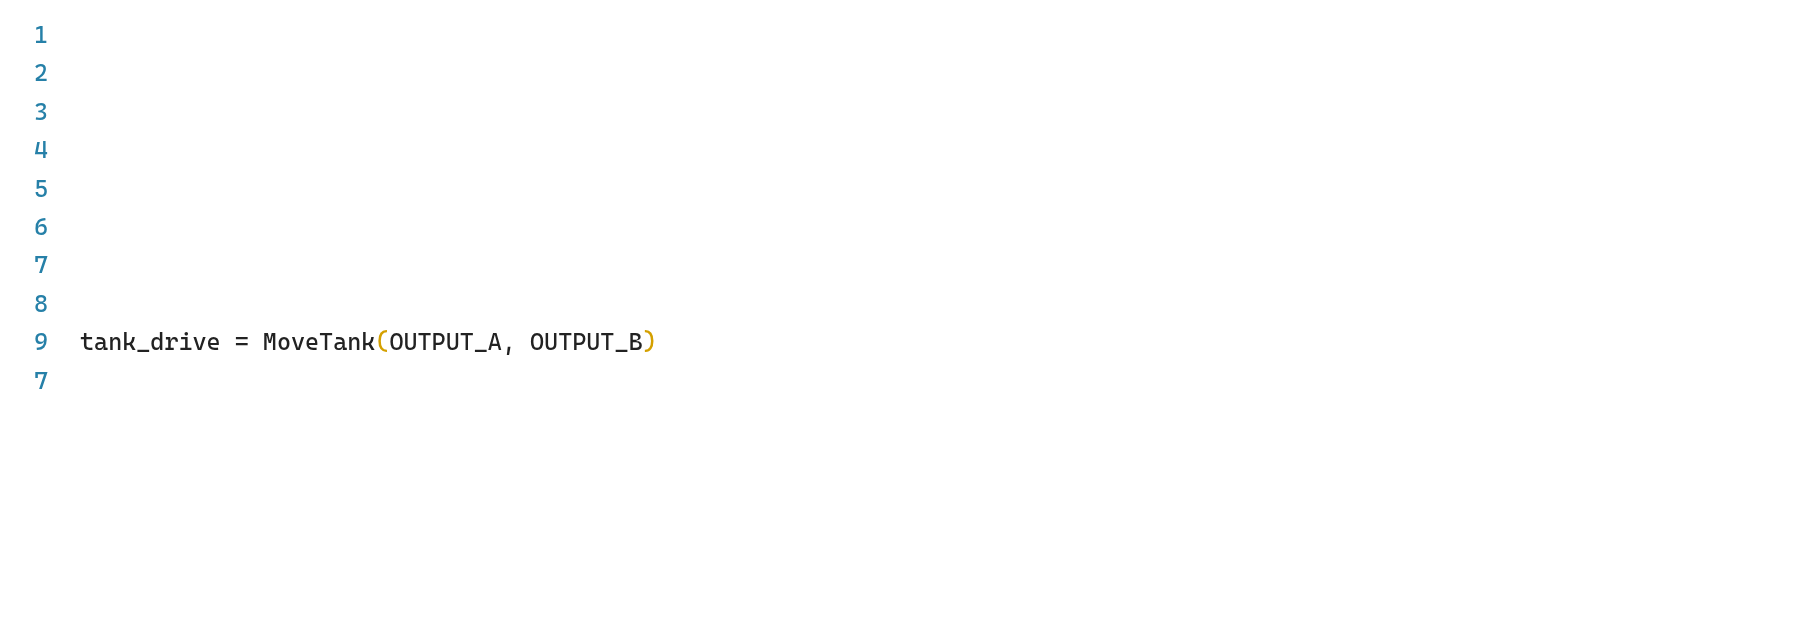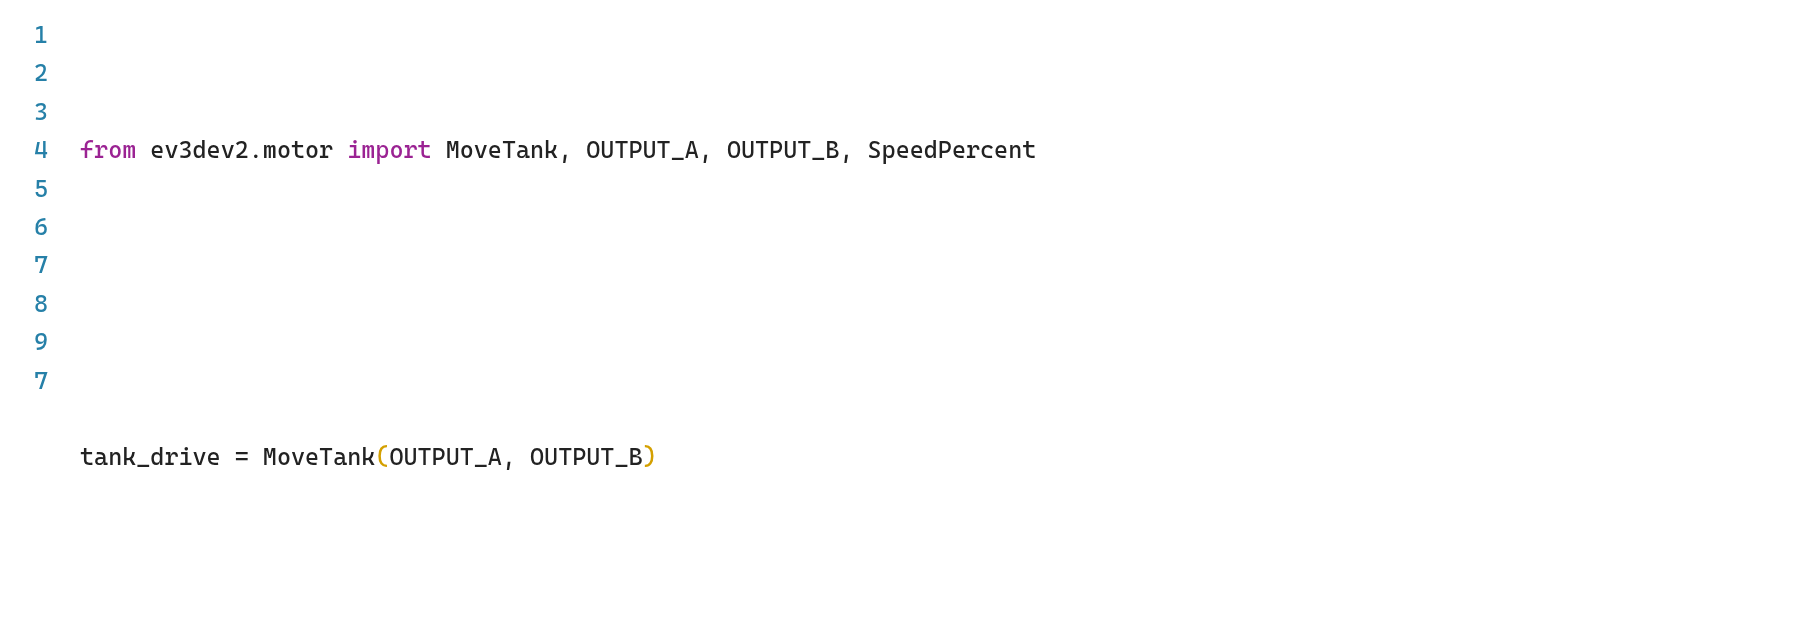--- a/index.html
+++ b/index.html
@@ -46,21 +46,20 @@
     <div>4</div>
     <div>5</div>
     <div>6</div>
     <div>7</div>
     <div>8</div>
     <div>9</div>
     <div>7</div>
   </div>
   <div class="code">
     
-    <div class="code-line"><span class="kw-import">from</span><span class="ident"> </span><span class="ident">ev3dev2.motor</span><span class="ident"> </span><span class="kw-import">import</span><span class="ident"> </span><span class="ident">MoveTank, OUTPUT_A, OUTPUT_B, SpeedPercent</span></div>
     
     <div class="code-line"></div>
     
     <div class="code-line"><span class="ident">tank_drive</span><span class="op"> = </span><span class="ident-call">MoveTank</span><span class="paren-y">(</span><span class="ident">OUTPUT_A, OUTPUT_B</span><span class="paren-y">)</span></div>
     
     <div class="code-line"></div>
     
     
     
     

